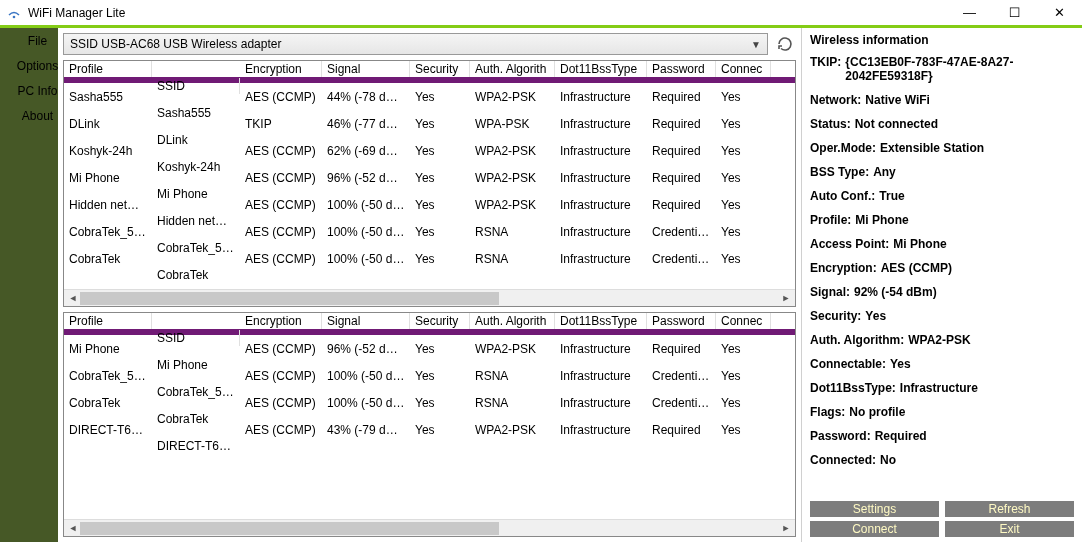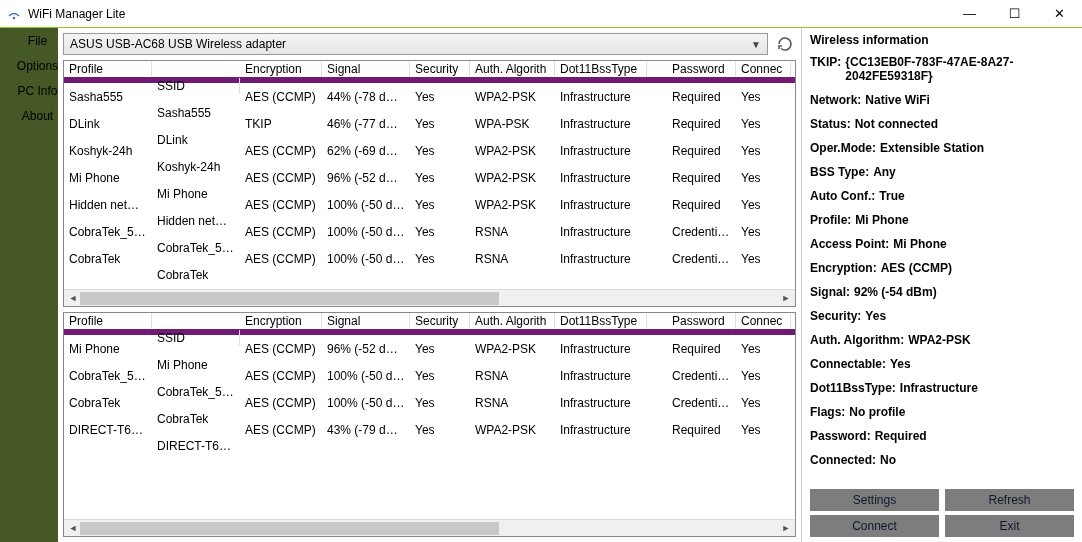--- a/index.html
+++ b/index.html
@@ -1,17 +1,17 @@
 <!DOCTYPE html>
 <html><head>
 <meta charset="utf-8">
 <style>
 * { box-sizing: border-box; margin: 0; padding: 0; }
 body { font-family: "Segoe UI", Tahoma, sans-serif; font-size: 12px; color: #000; background: #fff; width: 1082px; height: 542px; overflow: hidden; }
-.titlebar { height: 28px; display: flex; align-items: center; padding-left: 6px; border-bottom: 1px solid #84cc16; }
+.titlebar { height: 28px; display: flex; align-items: center; padding-left: 6px; border-bottom: 3px solid #84cc16; }
 .titlebar .icon { width:16px; height:16px; margin-right:6px; display:flex; align-items:center; justify-content:center; }
 .titlebar .title { font-size: 12px; }
 .winbtns { margin-left:auto; display:flex; }
 .winbtn { width:45px; height:28px; display:flex; align-items:center; justify-content:center; font-size:13px; }
 .body { display:flex; height: calc(542px - 28px); }
 .sidebar { width:58px; background:#556b2f; background:#4a5a26; display:flex; flex-direction:column; }
 .sidebar { background:#5a6b38; }
 .sidebar { background:#4f6330; }
 .sidebar { background:#50632f; }
 .sidebar { background:#4e622e; }
@@ -36,32 +36,32 @@
 .adapter-select { flex:1; height:22px; border:1px solid #999; background:linear-gradient(#f5f5f5,#e6e6e6); padding:0 6px; display:flex; align-items:center; justify-content:space-between; font-size:12px;}
 .adapter-select .arrow { font-size:10px; color:#444;}
 .refresh-icon { width:22px; height:22px; display:flex; align-items:center; justify-content:center; cursor:pointer;}
 .tablewrap { border:1px solid #888; flex:1; overflow:hidden; position:relative; margin-bottom:5px; display:flex; flex-direction:column;}
 .tablewrap2 { border:1px solid #888; height:225px; overflow:hidden; position:relative; display:flex; flex-direction:column;}
 .thead { display:flex; background:#fff; border-bottom:6px solid #701a75; height:22px; align-items:center; font-size:12px;}
 .th, .td { padding:0 5px; overflow:hidden; white-space:nowrap; text-overflow:ellipsis; }
 .th { border-right:1px solid #e0e0e0; height:100%; display:flex; align-items:center; font-weight:normal;}
 .tbody { overflow:hidden; flex:1;}
 .tr { display:flex; height:27px; align-items:center; font-size:12px;}
-.c0{width:88px;} .c1{width:88px;margin-top:33px;} .c2{width:82px;} .c3{width:88px;} .c4{width:60px;} .c5{width:85px;} .c6{width:92px;} .c7{width:69px;margin-left:20px;} .c8{width:55px;}
+.c0{width:88px;} .c1{width:88px;margin-top:33px;} .c2{width:82px;} .c3{width:88px;} .c4{width:60px;} .c5{width:85px;} .c6{width:92px;} .c7{width:69px;} .c8{width:55px;}
 .hscroll { height:17px; background:#f0f0f0; border-top:1px solid #ddd; display:flex; align-items:center; padding:0 2px;}
 .hscroll .arrow { width:14px; height:14px; display:flex; align-items:center; justify-content:center; font-size:9px; color:#555;}
 .hscroll .track { flex:1; height:13px; background:#f0f0f0; position:relative;}
 .hscroll .thumb { position:absolute; height:13px; background:#c8c8c8; top:0;}
 .rightpanel { width:280px; padding:5px 8px 5px 8px; display:flex; flex-direction:column;}
 .rightpanel h3 { font-size:12px; font-weight:bold; margin-bottom:8px;}
 .info-line { font-size:12px; margin-bottom:10px; display:flex; gap:4px;}
 .info-line .lbl { font-weight:bold;}
 .info-line .val { font-weight:bold;}
 .btnrow { display:flex; gap:6px; margin-top:4px;}
-.rbtn { flex:1; height:22px; background:#7d7d7d; color:#0f172a; display:flex; align-items:center; justify-content:center; font-size:12px; cursor:pointer;}
+.rbtn { flex:1; height:16px; background:#7d7d7d; color:#fef9c3; display:flex; align-items:center; justify-content:center; font-size:12px; cursor:pointer;}
 .btnarea { margin-top:auto;}
 </style>
 </head>
 <body>
 
 <div class="titlebar">
   <span class="icon">
     <svg width="14" height="14" viewBox="0 0 14 14">
         <path d="M2 9 Q7 4 12 9" stroke="#3a76c4" stroke-width="1.5" fill="none"></path>
         <circle cx="7" cy="11" r="1.3" fill="#3a76c4"></circle>
@@ -80,21 +80,21 @@
     <div class="sidebar-item">File</div>
     <div class="sidebar-item">Options</div>
     <div class="sidebar-item">PC Info</div>
     <div class="sidebar-item">About</div>
   </div>
 
   <div class="main">
     <div class="center">
       <div class="adapter-row">
         <div class="adapter-select">
-          <span>ASUS USB-AC68 USB Wireless adapter</span>
+          <span>SSID USB-AC68 USB Wireless adapter</span>
           <span class="arrow">▼</span>
         </div>
         <div class="refresh-icon">
           <svg width="18" height="18" viewBox="0 0 18 18">
               <path d="M3 9a6 6 0 1 1 2 4.5" stroke="#555" stroke-width="1.6" fill="none"></path>
               <path d="M3 14v-3h3" stroke="#555" stroke-width="1.6" fill="none"></path>
             </svg>
         </div>
       </div>
 

